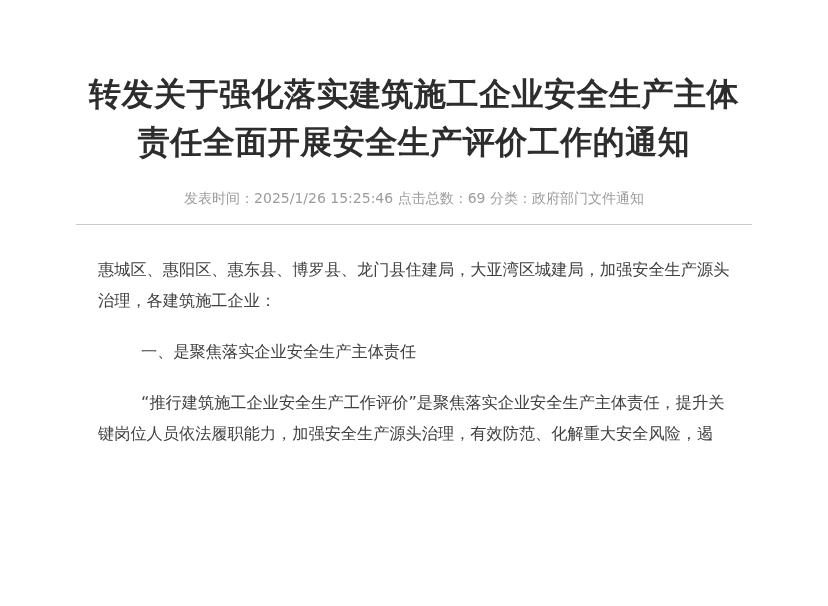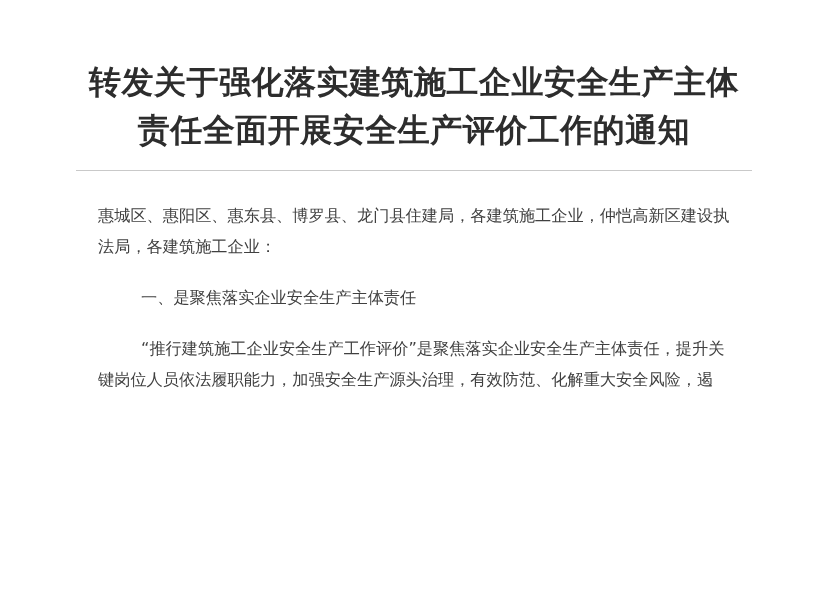--- a/index.html
+++ b/index.html
@@ -11,21 +11,21 @@
     width: 828px;
     height: 606px;
     overflow: hidden;
     font-family: "DejaVu Sans", "Liberation Sans", sans-serif;
   }
   .page {
     padding-top: 54px;
   }
   .title {
     width: 680px;
-    margin: 4px auto;
+    margin: 16px auto;
     font-size: 32px;
     line-height: 48px;
     font-weight: 700;
     color: #2d2d2d;
     text-align: center;
     letter-spacing: 0.5px;
   }
   .meta {
     margin-top: 22px;
     text-align: center;
@@ -55,22 +55,27 @@
     text-indent: 43px;
   }
 </style>
 </head>
 <body>
 
 <div class="page">
 
   <h1 class="title">转发关于强化落实建筑施工企业安全生产主体责任全面开展安全生产评价工作的通知</h1>
 
+  <div class="meta">
+    <span>发表时间：</span><span>2025/1/26 15:25:46</span>
+    <span>点击总数：</span><span>69</span>
+    <span>分类：</span><span>政府部门文件通知</span>
+  </div>
 
   <div class="content">
     <div class="body-text">
-      <p>惠城区、惠阳区、惠东县、博罗县、龙门县住建局，各建筑施工企业，仲恺高新区建设执法局，各建筑施工企业：</p>
+      <p>惠城区、惠阳区、惠东县、博罗县、龙门县住建局，大亚湾区城建局，加强安全生产源头治理，各建筑施工企业：</p>
       <p class="indent">一、是聚焦落实企业安全生产主体责任</p>
       <p class="indent">“推行建筑施工企业安全生产工作评价”是聚焦落实企业安全生产主体责任，提升关键岗位人员依法履职能力，加强安全生产源头治理，有效防范、化解重大安全风险，遏</p>
     </div>
   </div>
 
 </div>
 
 </body></html>

